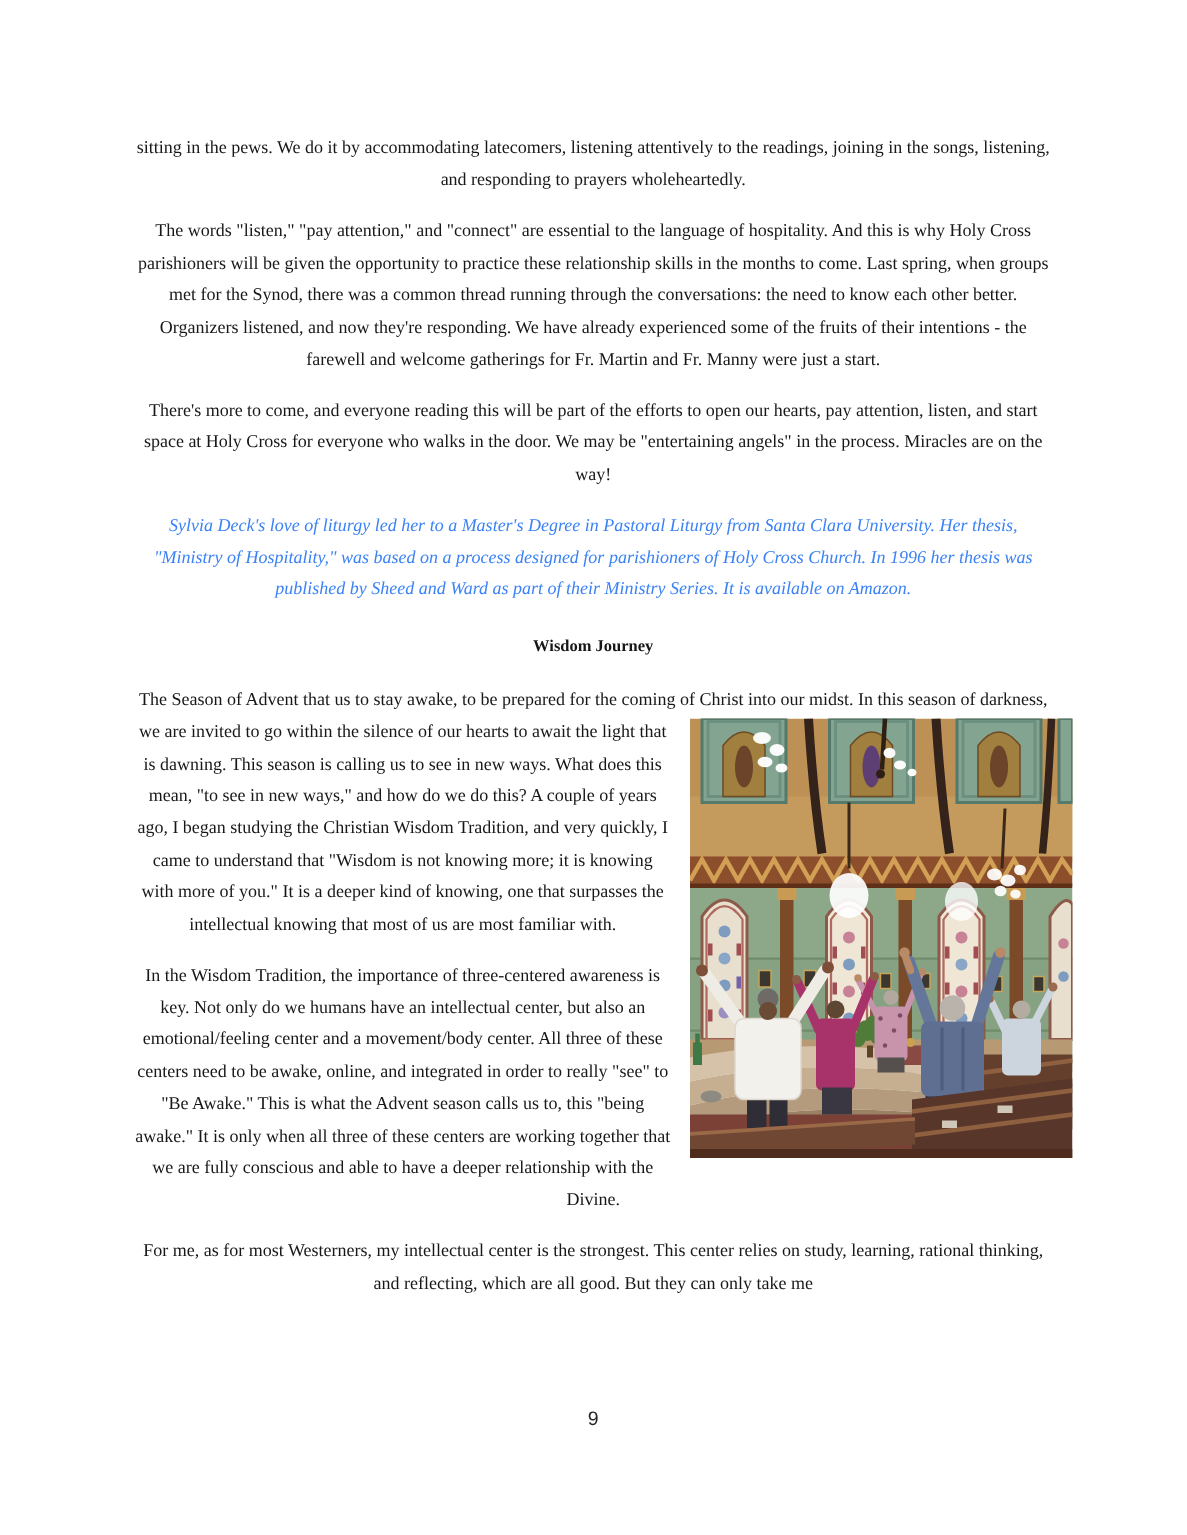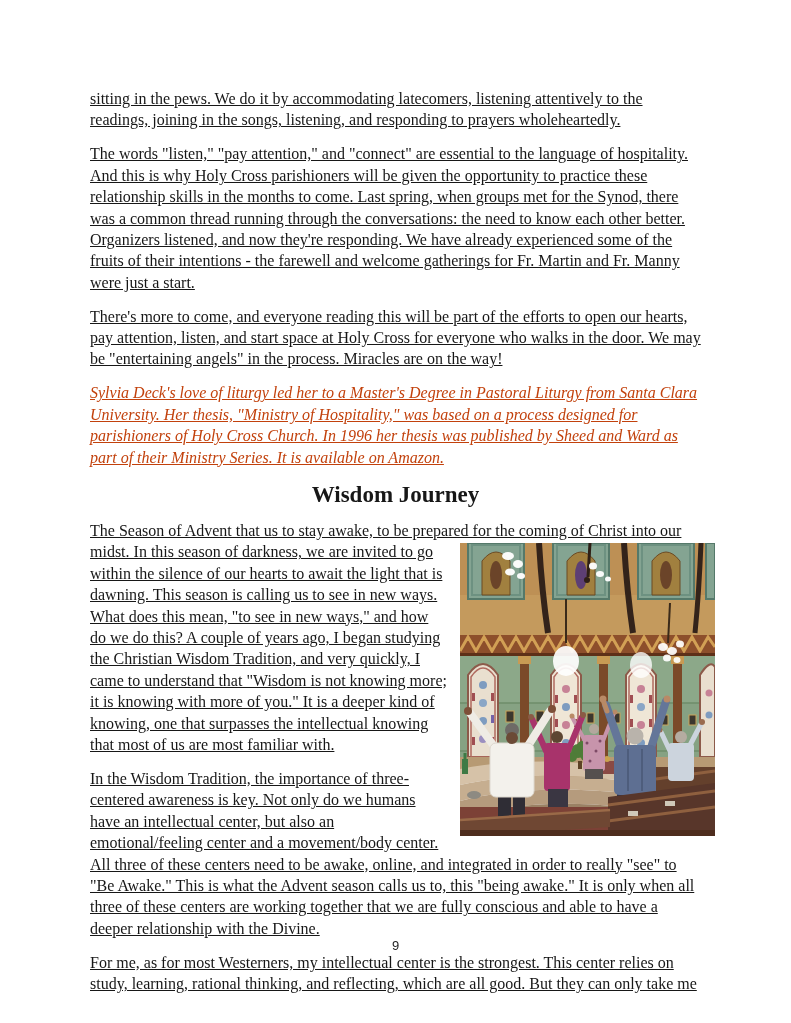--- a/index.html
+++ b/index.html
@@ -8,28 +8,27 @@
     width:791px; height:1023px;
     background:#ffffff;
     box-sizing:border-box;
     padding:88px 90px 0 90px;
     font-family:"Liberation Serif", serif;
     color:#171717;
     overflow:hidden;
   }
   .content p {
     margin:0 0 12.5px 0;
-    font-size:16px;
+    font-size:12px;
     line-height:21.4px;
-    text-align:left;
-    text-decoration:underline;
-  }
-  .content p.bio { font-style:italic; color:#c2410c; }
+    text-align:center;
+  }
+  .content p.bio { font-style:italic; color:#3b82f6; }
   .content h2 {
-    font-size:23px;
+    font-size:11px;
     line-height:24px;
     font-weight:bold;
     text-align:center;
     margin:15px 0 13px 0;
   }
   .photo-wrap {
     float:right;
     width:255px; height:293px;
     margin:2px -14px 6px 13px;
     display:block;

